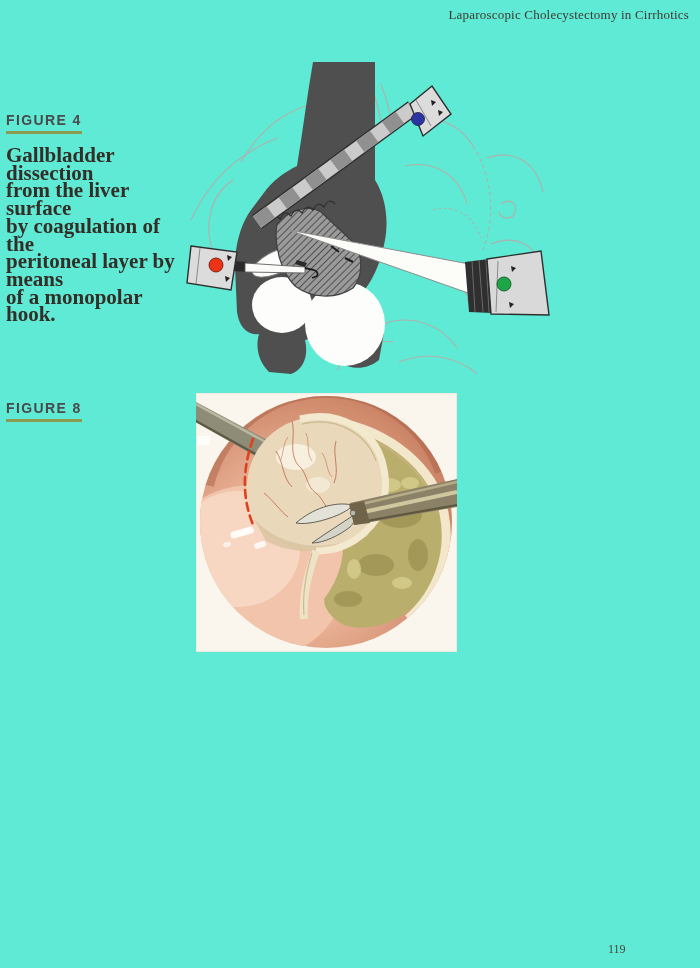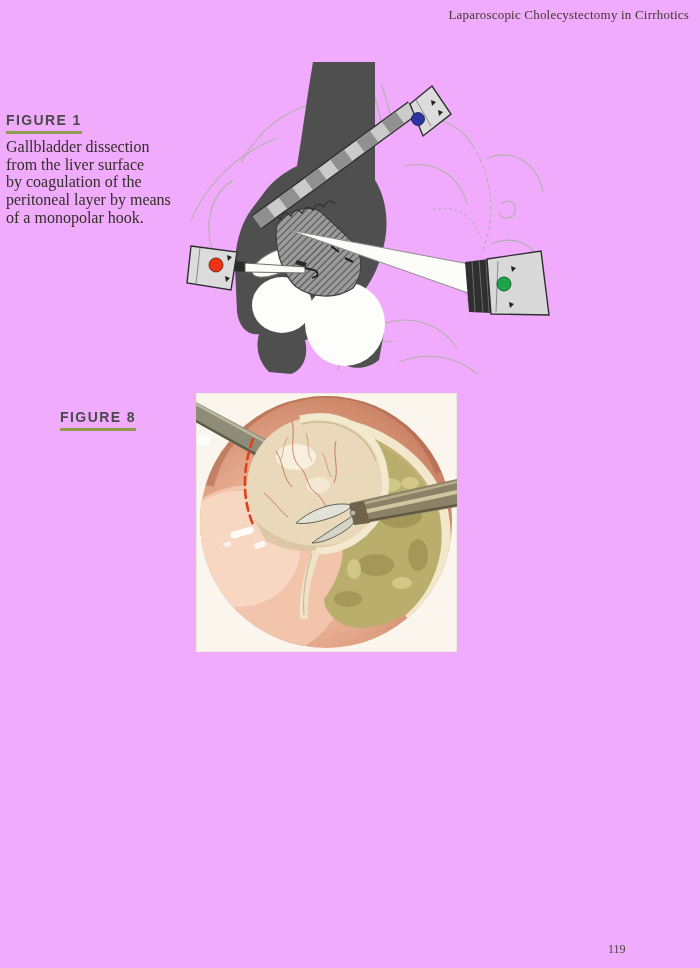--- a/index.html
+++ b/index.html
@@ -1,53 +1,53 @@
 <!DOCTYPE html>
 <html><head>
 <meta charset="utf-8">
 <style>
   html,body { margin:0; padding:0; background:#e8e8e8; }
   .page {
     position:relative; width:700px; height:968px; margin:0 auto;
-    background:#f0abfc; overflow:hidden;
+    background:#5eead4; overflow:hidden;
     font-family:"Liberation Serif", serif; color:#332e27;
   }
   .running-head {
     position:absolute; top:7px; right:11px;
     font-size:13px; letter-spacing:0.2px; color:#3f3a31;
   }
   .fig-text { position:absolute; width:184px; }
   #fig7-text { left:6px; top:111px; }
-  #fig8-text { left:6px; top:408px;text-align:center; }
+  #fig8-text { left:6px; top:399px; }
   .figure-label {
     display:inline-block;
     font-family:"Liberation Sans", sans-serif; font-weight:bold;
     font-size:14px; letter-spacing:1.4px; color:#4a4a4a;
     padding-bottom:3px; border-bottom:3px solid #8e9b51;
   }
   .figure-caption {
-    margin-top:4px; font-size:16px; line-height:17.7px;
-    color:#332e27; white-space:pre-line;
+    margin-top:13px; font-size:21px; line-height:17.7px;
+    color:#332e27; white-space:pre-line;font-weight:bold;
   }
   #fig7-art { position:absolute; left:185px; top:62px; }
   #fig8-art { position:absolute; left:196px; top:393px; }
   .page-number {
     position:absolute; left:608px; top:942px;
     font-size:12px; color:#494439;
   }
 </style>
 </head>
 <body>
 
 <div class="page">
 
   <div class="running-head">Laparoscopic Cholecystectomy in Cirrhotics</div>
 
   <div class="fig-text" id="fig7-text">
-    <span class="figure-label">FIGURE 1</span>
+    <span class="figure-label">FIGURE 4</span>
     <div class="figure-caption">Gallbladder dissection
 from the liver surface
 by coagulation of the
 peritoneal layer by means
 of a monopolar hook.</div>
   </div>
 
   <svg id="fig7-art" width="366" height="312" viewBox="0 0 366 312">
     <defs>
       <pattern id="hatch7" width="5" height="5" patternUnits="userSpaceOnUse" patternTransform="rotate(45)">

